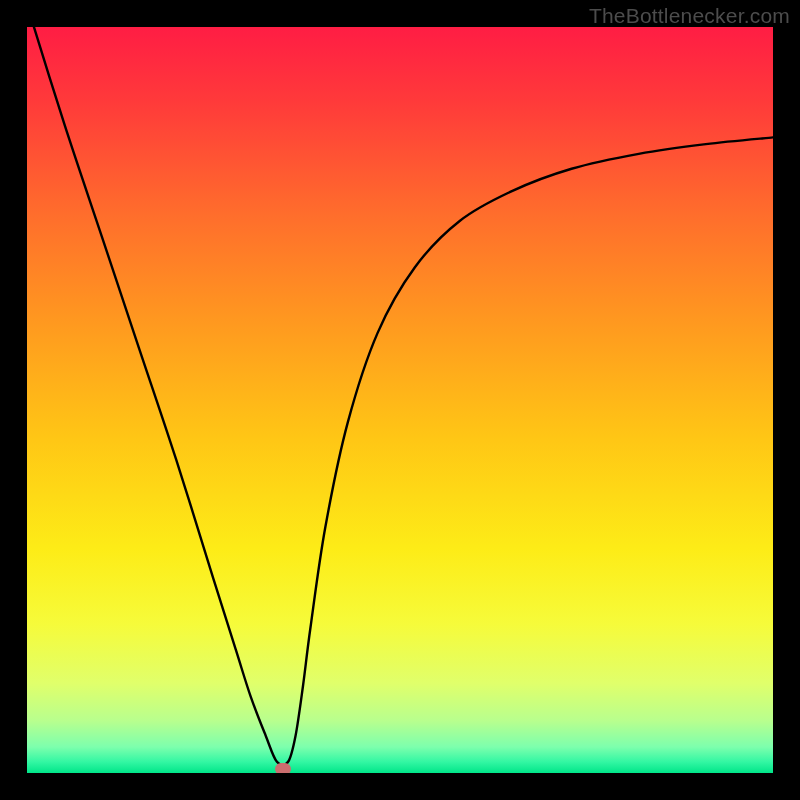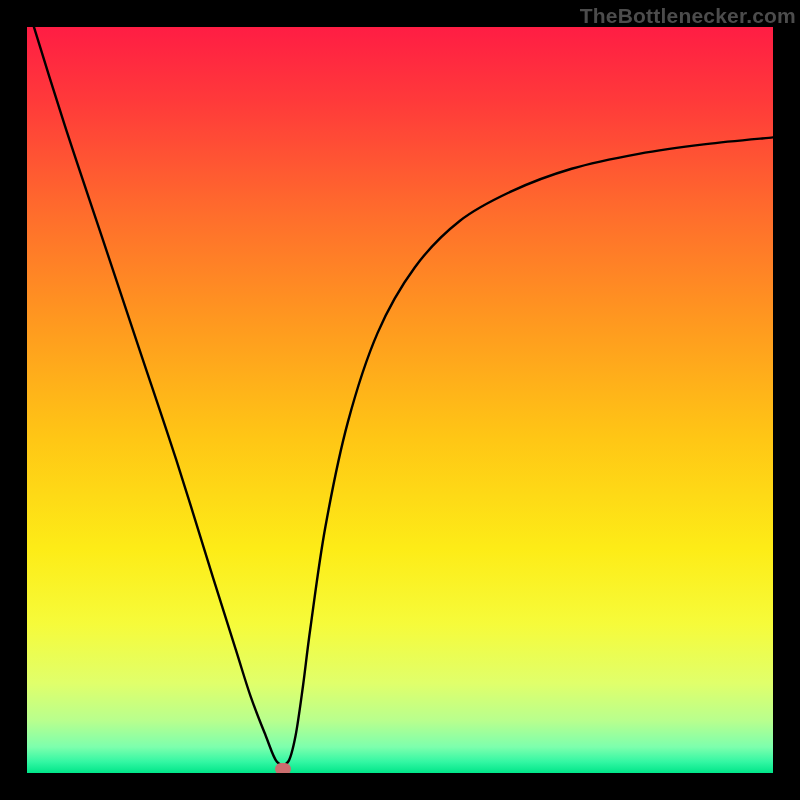--- a/index.html
+++ b/index.html
@@ -19,24 +19,24 @@
     height: 746px;
     overflow: hidden;
   }
   .gradient {
     position: absolute;
     inset: 0;
   }
   .watermark {
     position: absolute;
     top: 4px;
-    right: 4px;
+    right: 10px;
     color: #4c4c4c;
     font-size: 21px;
-    font-weight: 700;
+    font-weight: 400;
     letter-spacing: 0.2px;
   }
   .curve {
     position: absolute;
     inset: 0;
     width: 746px;
     height: 746px;
   }
   .minpt {
     position: absolute;

